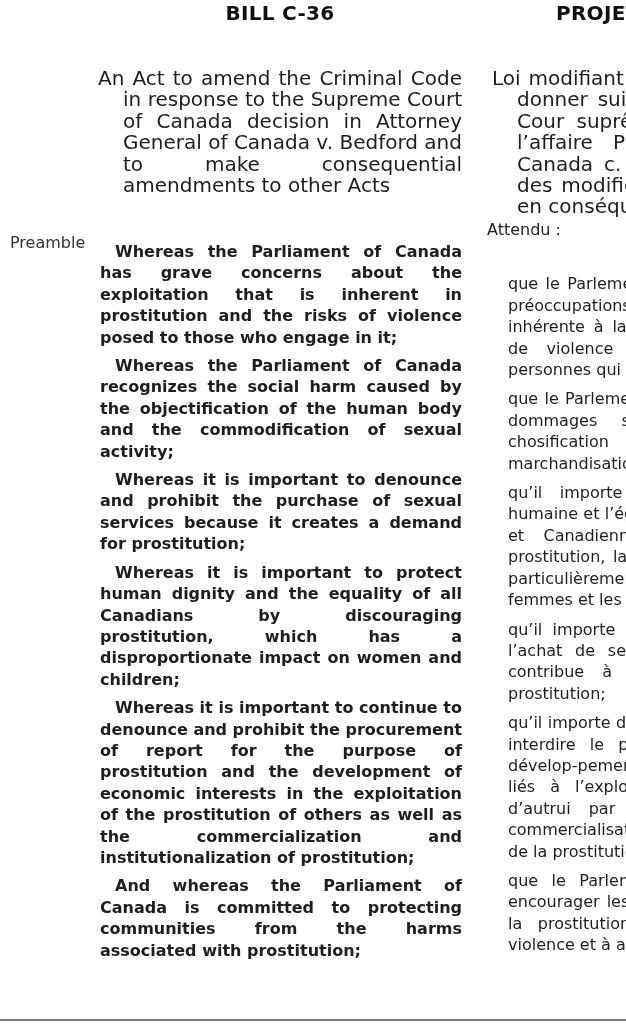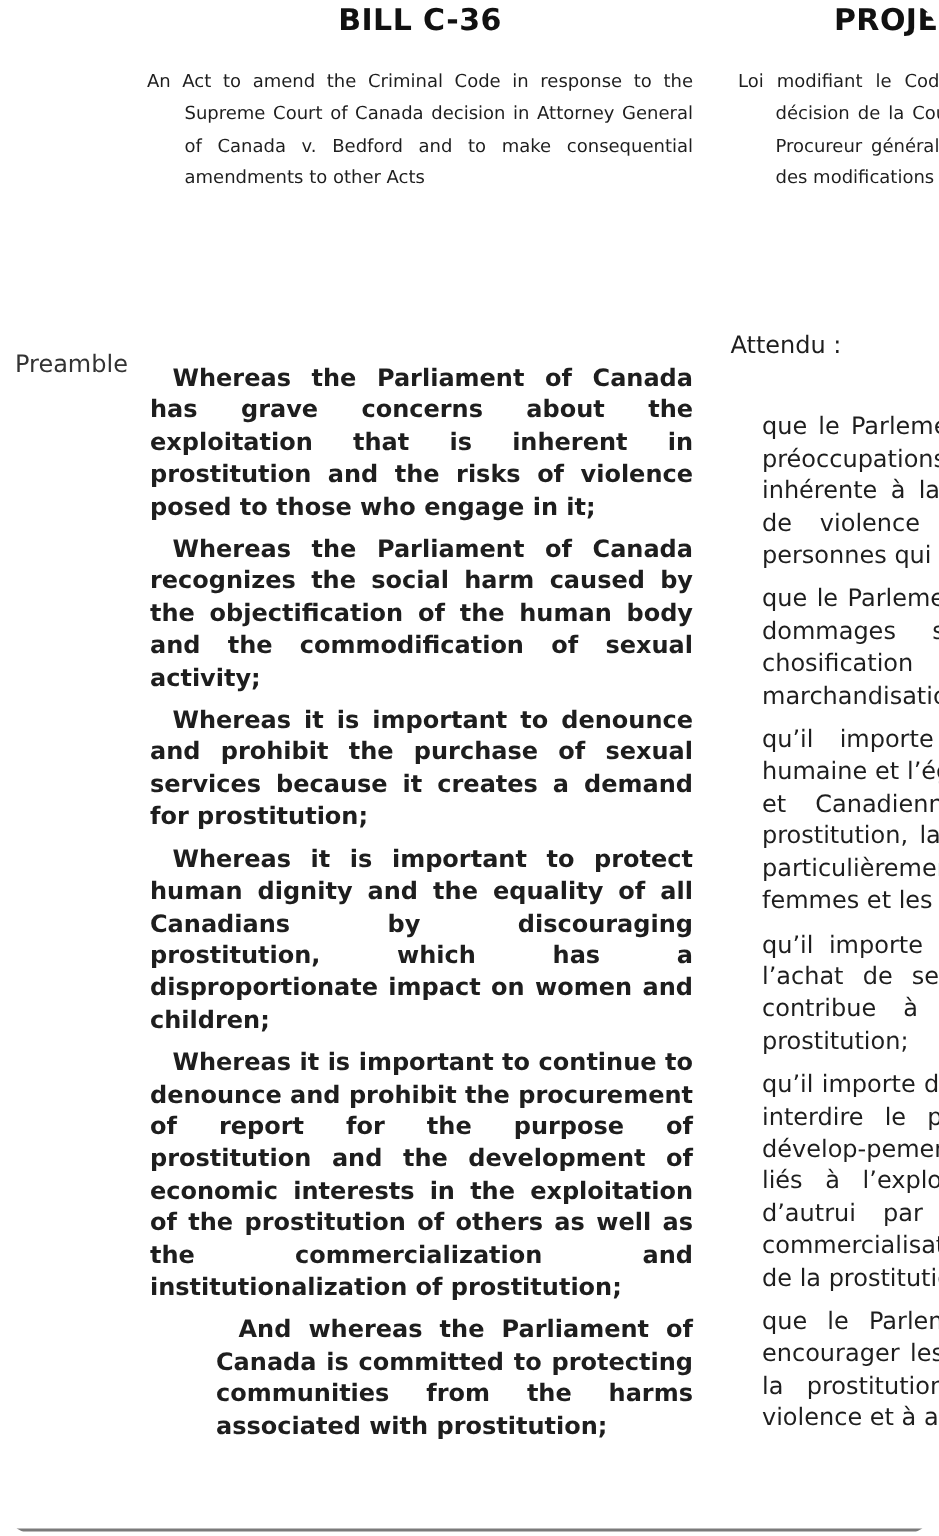--- a/index.html
+++ b/index.html
@@ -8,43 +8,42 @@
     background: #ffffff;
   }
   .page {
     position: relative;
     width: 626px;
     height: 1024px;
     overflow: hidden;
     background: #ffffff;
     font-family: "DejaVu Sans", sans-serif;
     color: #1e1e1e;
-    border-radius: 27px;
   }
   .heading {
     position: absolute;
     top: 1px;
     width: 364px;
     font-size: 20px;
     line-height: 24px;
     font-weight: bold;
     text-align: center;
     letter-spacing: 0.3px;
     color: #111111;
     white-space: nowrap;
   }
   .heading-en { left: 98px; }
   .heading-fr { left: 487px; }
 
   .long-title {
     position: absolute;
-    top: 44px;
+    top: 68px;
     width: 364px;
     box-sizing: border-box;
-    font-size: 12px;
+    font-size: 20px;
     line-height: 21.4px;
     text-align: justify;
   }
   .long-title-en {
     left: 98px;
     padding-left: 25px;
     text-indent: -25px;
   }
   .long-title-fr {
     left: 487px;
@@ -77,21 +76,21 @@
     top: 212px;
     width: 364px;
   }
 
   .para-en {
     margin: 0 0 7px 0;
     text-indent: 15px;
     text-align: justify;
     font-weight: bold;
   }
-  .para-en:last-child { margin-bottom: 0; margin-left: 44px; }
+  .para-en:last-child { margin-bottom: 0; }
 
   .attendu {
     margin: 7px 0 0 0;
     text-align: left;
   }
   .para-fr {
     margin: 8px 0 0 21px;
     text-align: justify;
   }
   .para-fr.first {

